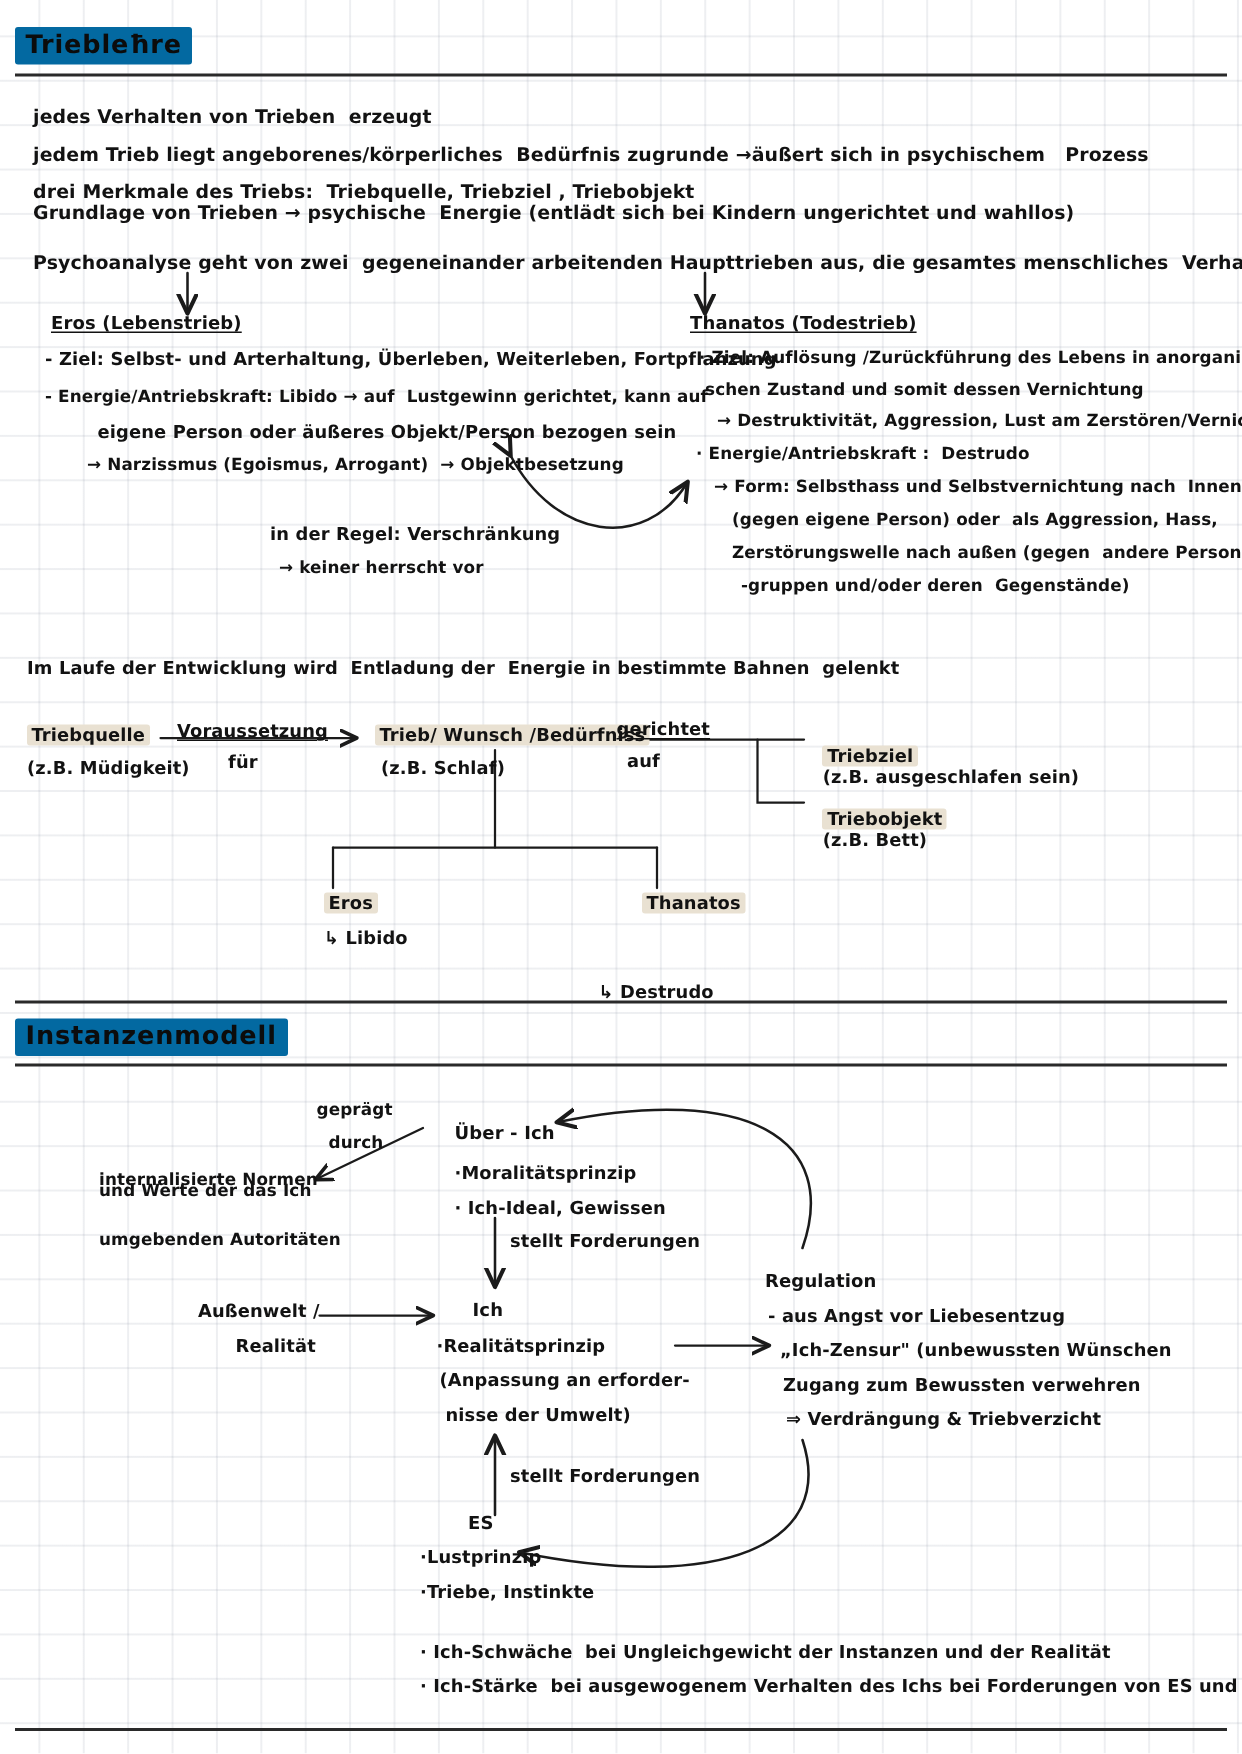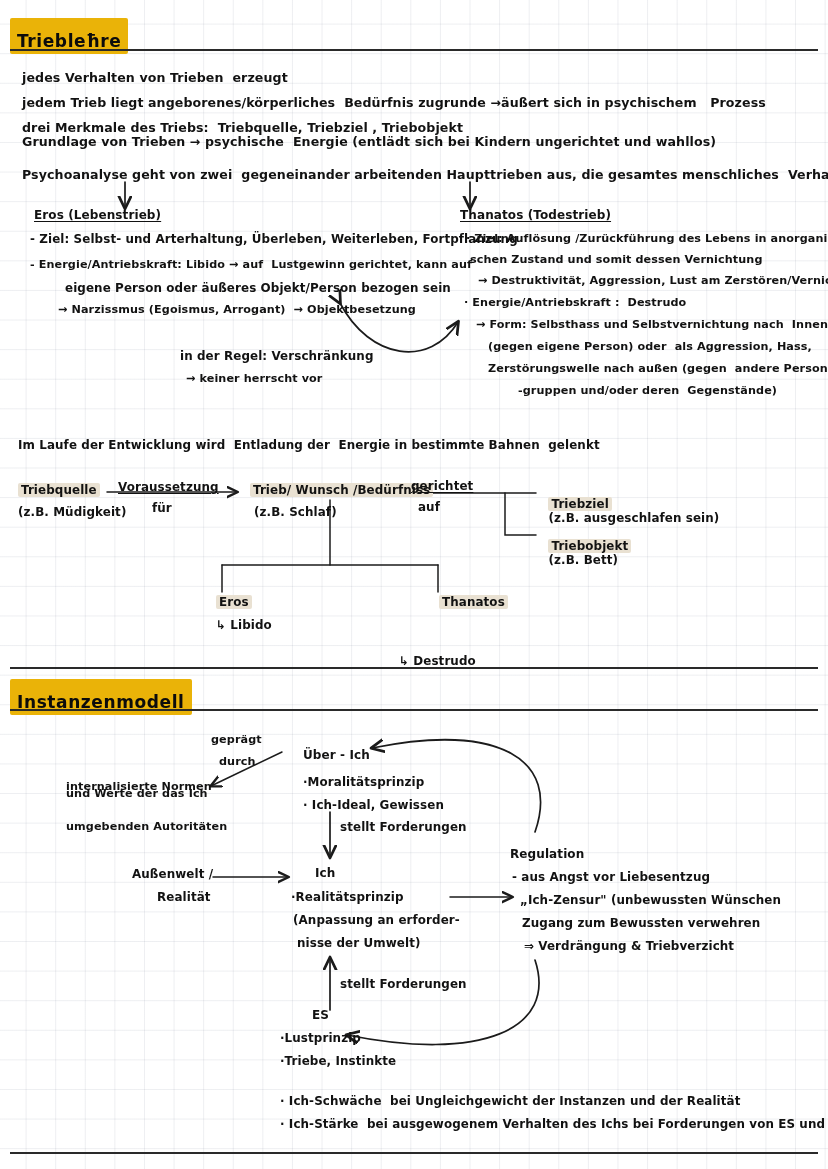--- a/index.html
+++ b/index.html
@@ -29,22 +29,22 @@
   }
   .abs{position:absolute;white-space:pre;}
   
   .sec-title{
     position:absolute;
     font-family:"DejaVu Sans", sans-serif;
     font-weight:bold;
     font-size:17px;
     letter-spacing:.6px;
     color:#0c0c0c;
-    background:#eab308;
-    padding:13px 7px 3px 7px;
+    background:#0369a1;
+    padding:2px 7px 3px 7px;
     border-radius:2px;
   }
   .rule{
     position:absolute;
     height:0;
     border-top:2px solid #2a2a2a;
   }
   
   .t13{font-size:12px;}
   .t12{font-size:11.9px;}
@@ -142,21 +142,21 @@
 <div class="abs hand t11" style="left:58px;top:303px;">→ Narzissmus (Egoismus, Arrogant)  → Objektbesetzung</div>
 
 <div class="abs hand t13 underline" style="left:460px;top:208px;">Thanatos (Todestrieb)</div>
 <div class="abs hand t11" style="left:466px;top:232px;">· Ziel: Auflösung /Zurückführung des Lebens in anorgani-</div>
 <div class="abs hand t11" style="left:470px;top:253px;">schen Zustand und somit dessen Vernichtung</div>
 <div class="abs hand t11" style="left:478px;top:274px;">→ Destruktivität, Aggression, Lust am Zerstören/Vernichten</div>
 <div class="abs hand t11" style="left:464px;top:296px;">· Energie/Antriebskraft :  Destrudo</div>
 <div class="abs hand t11" style="left:476px;top:318px;">→ Form: Selbsthass und Selbstvernichtung nach  Innen</div>
 <div class="abs hand t11" style="left:488px;top:340px;">(gegen eigene Person) oder  als Aggression, Hass,</div>
 <div class="abs hand t11" style="left:488px;top:362px;">Zerstörungswelle nach außen (gegen  andere Personen/</div>
-<div class="abs hand t11" style="left:518px;top:384px;">-gruppen und/oder deren  Gegenstände)</div>
+<div class="abs hand t11" style="left:494px;top:384px;">-gruppen und/oder deren  Gegenstände)</div>
 
 <div class="abs hand t12" style="left:180px;top:349px;">in der Regel: Verschränkung</div>
 <div class="abs hand t11" style="left:186px;top:372px;">→ keiner herrscht vor</div>
 
 <div class="abs hand t12" style="left:18px;top:438px;">Im Laufe der Entwicklung wird  Entladung der  Energie in bestimmte Bahnen  gelenkt</div>
 
 <div class="abs hand t12" style="left:18px;top:483px;"><span class="hl">Triebquelle</span></div>
 <div class="abs hand t12" style="left:18px;top:505px;">(z.B. Müdigkeit)</div>
 
 <div class="abs hand t12 underline" style="left:118px;top:480px;">Voraussetzung</div>
@@ -172,21 +172,21 @@
   <span class="hl">Triebziel</span>
   <span>(z.B. ausgeschlafen sein)</span>
 </div>
 <div class="abs hand t12" style="left:540px;top:525px;">
   <span class="hl">Triebobjekt</span>
   <span>(z.B. Bett)</span>
 </div>
 
 <div class="abs hand t12" style="left:216px;top:595px;"><span class="hl">Eros</span></div>
 <div class="abs hand t12" style="left:216px;top:618px;">↳ Libido</div>
-<div class="abs hand t12" style="left:400px;top:595px;padding-left:39px;"><span class="hl">Thanatos</span></div>
+<div class="abs hand t12" style="left:389px;top:595px;padding-left:39px;"><span class="hl">Thanatos</span></div>
 <div class="abs hand t12" style="left:399px;top:618px;margin-top:36px;">↳ Destrudo</div>
 
 <div class="rule" style="left:10px;top:667px;width:808px;"></div>
 <div class="sec-title" style="left:10px;top:679px;">Instanzenmodell</div>
 <div class="rule" style="left:10px;top:709px;width:808px;"></div>
 
 <div class="abs hand t11" style="left:66px;top:780px;">internalisierte Normen</div>
 <div class="abs hand t11" style="left:66px;top:787px;">und Werte der das Ich</div>
 <div class="abs hand t11" style="left:66px;top:820px;">umgebenden Autoritäten</div>
 

